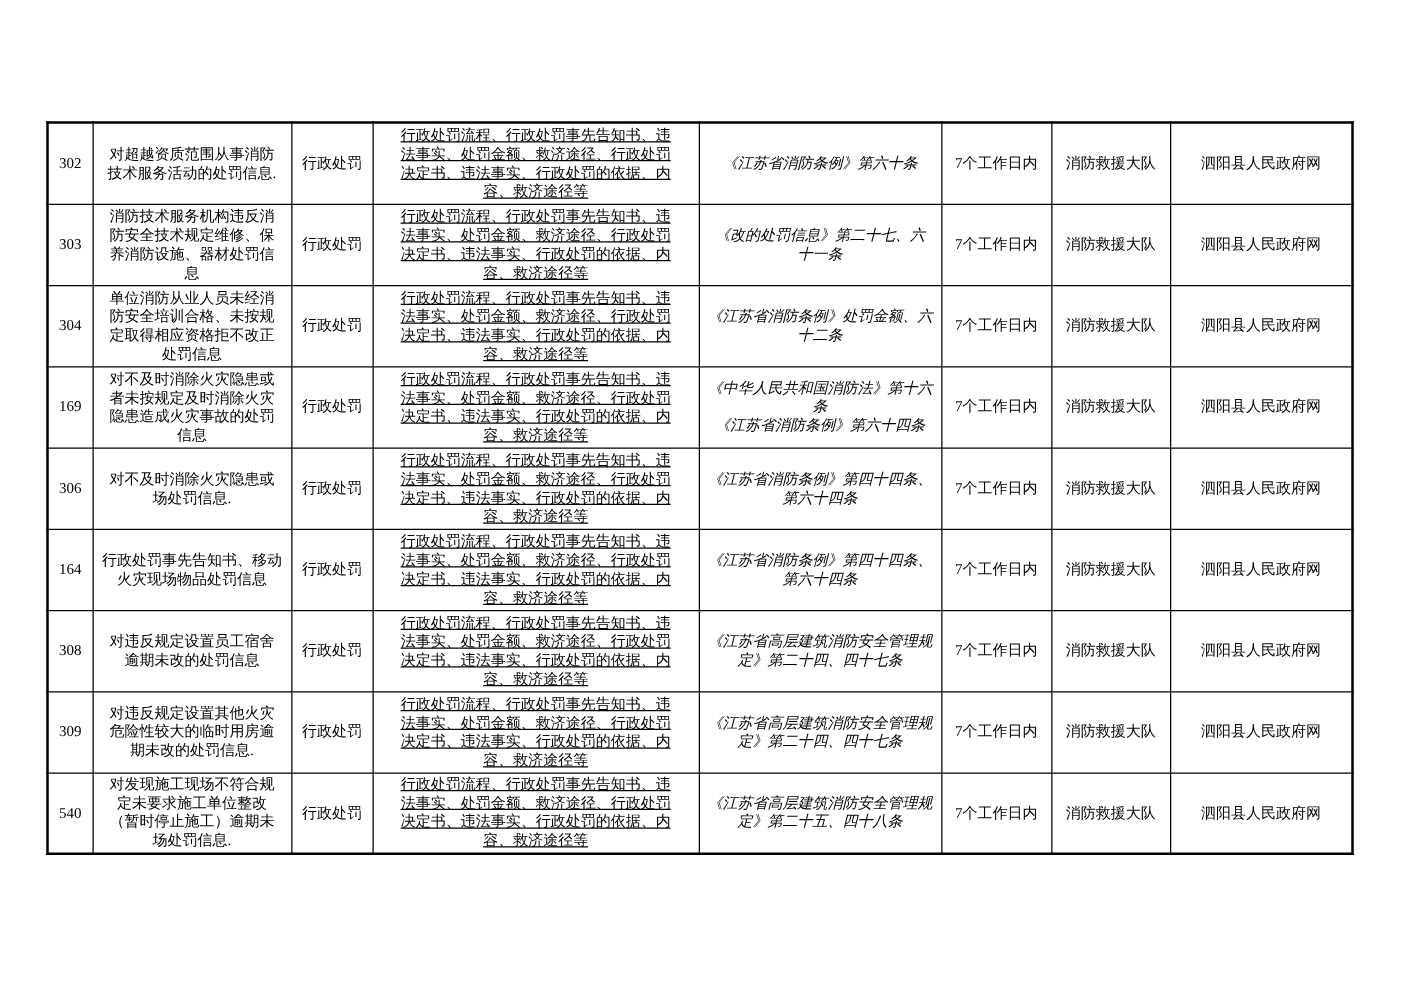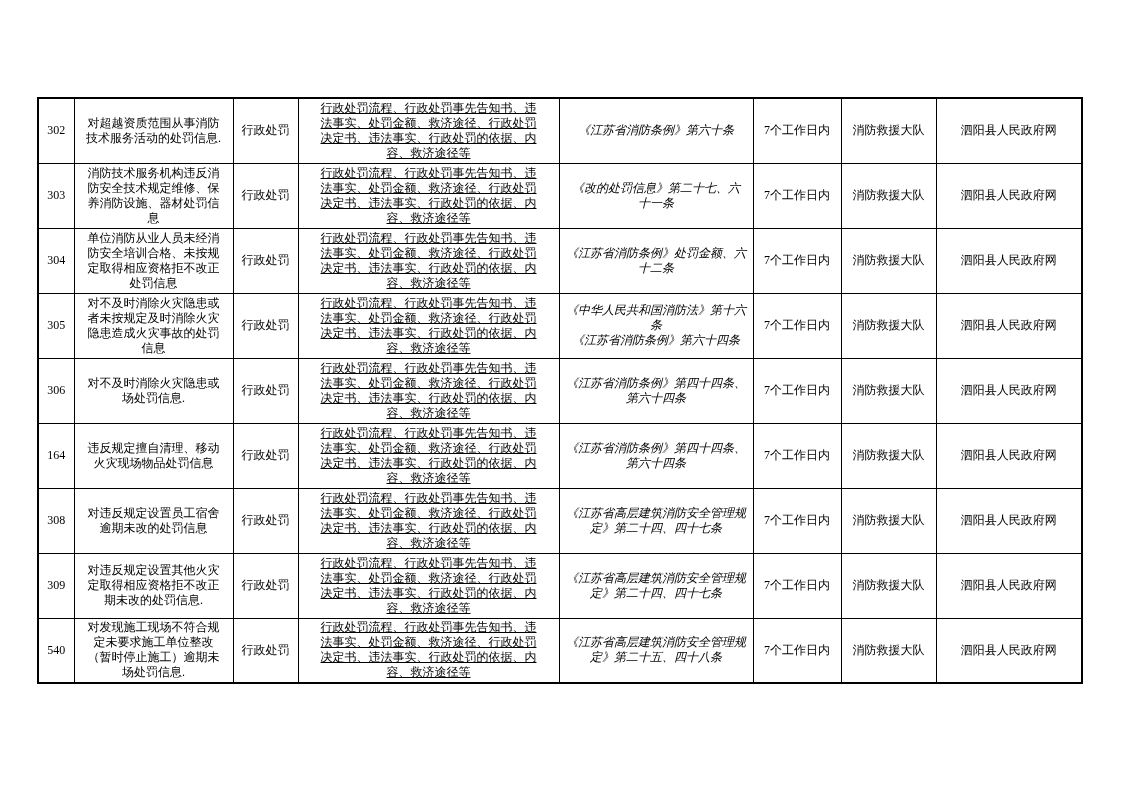--- a/index.html
+++ b/index.html
@@ -99,21 +99,21 @@
 法事实、处罚金额、救济途径、行政处罚
 决定书、违法事实、行政处罚的依据、内
 容、救济途径等</td>
     <td class="col-basis">《江苏省消防条例》处罚金额、六
 十二条</td>
     <td class="col-deadline">7个工作日内</td>
     <td class="col-unit">消防救援大队</td>
     <td class="col-platform">泗阳县人民政府网</td>
   </tr>
         <tr>
-    <td class="col-seq">305</td>
+    <td class="col-seq">169</td>
     <td class="col-item">对不及时消除火灾隐患或
 者未按规定及时消除火灾
 隐患造成火灾事故的处罚
 信息</td>
     <td class="col-category">行政处罚</td>
     <td class="col-content">行政处罚流程、行政处罚事先告知书、违
 法事实、处罚金额、救济途径、行政处罚
 决定书、违法事实、行政处罚的依据、内
 容、救济途径等</td>
     <td class="col-basis">《中华人民共和国消防法》第十六
@@ -133,21 +133,21 @@
 决定书、违法事实、行政处罚的依据、内
 容、救济途径等</td>
     <td class="col-basis">《江苏省消防条例》第四十四条、
 第六十四条</td>
     <td class="col-deadline">7个工作日内</td>
     <td class="col-unit">消防救援大队</td>
     <td class="col-platform">泗阳县人民政府网</td>
   </tr>
         <tr>
     <td class="col-seq">164</td>
-    <td class="col-item">违反规定擅自清理、移动
+    <td class="col-item">行政处罚事先告知书、移动
 火灾现场物品处罚信息</td>
     <td class="col-category">行政处罚</td>
     <td class="col-content">行政处罚流程、行政处罚事先告知书、违
 法事实、处罚金额、救济途径、行政处罚
 决定书、违法事实、行政处罚的依据、内
 容、救济途径等</td>
     <td class="col-basis">《江苏省消防条例》第四十四条、
 第六十四条</td>
     <td class="col-deadline">7个工作日内</td>
     <td class="col-unit">消防救援大队</td>
@@ -164,21 +164,21 @@
 容、救济途径等</td>
     <td class="col-basis">《江苏省高层建筑消防安全管理规
 定》第二十四、四十七条</td>
     <td class="col-deadline">7个工作日内</td>
     <td class="col-unit">消防救援大队</td>
     <td class="col-platform">泗阳县人民政府网</td>
   </tr>
         <tr>
     <td class="col-seq">309</td>
     <td class="col-item">对违反规定设置其他火灾
-定取得相应资格拒不改正
+危险性较大的临时用房逾
 期未改的处罚信息.</td>
     <td class="col-category">行政处罚</td>
     <td class="col-content">行政处罚流程、行政处罚事先告知书、违
 法事实、处罚金额、救济途径、行政处罚
 决定书、违法事实、行政处罚的依据、内
 容、救济途径等</td>
     <td class="col-basis">《江苏省高层建筑消防安全管理规
 定》第二十四、四十七条</td>
     <td class="col-deadline">7个工作日内</td>
     <td class="col-unit">消防救援大队</td>

